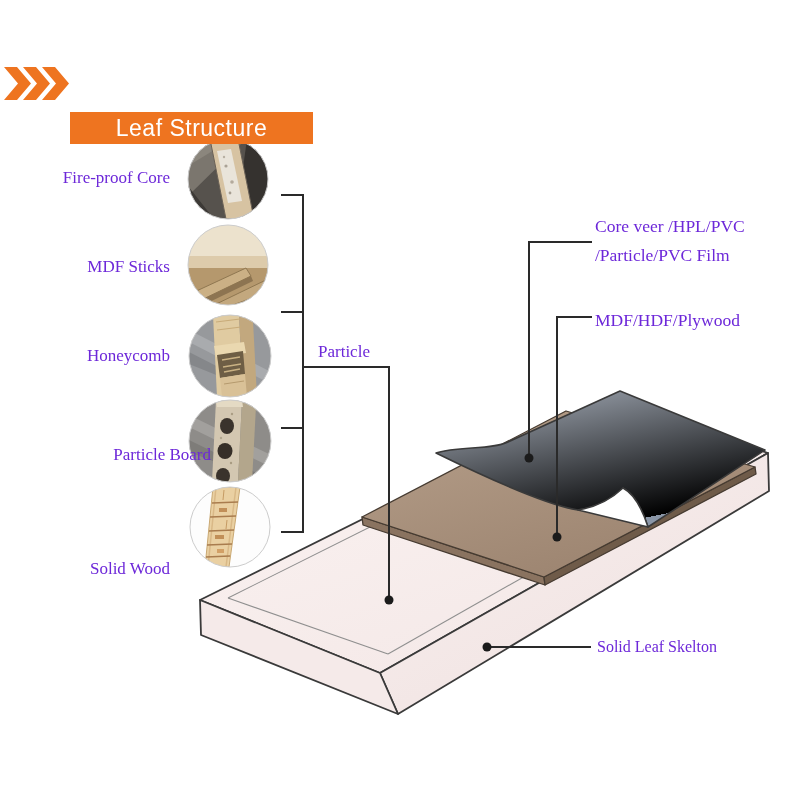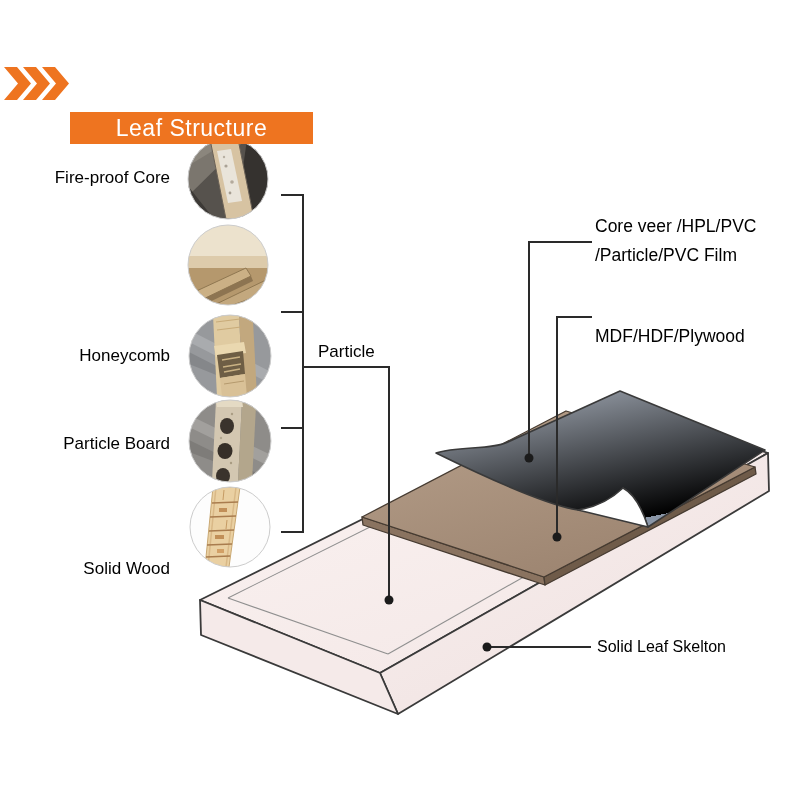--- a/index.html
+++ b/index.html
@@ -3,51 +3,52 @@
 <meta charset="utf-8">
 <style>
   html,body{margin:0;padding:0;background:#ffffff;}
   .stage{position:relative;width:800px;height:800px;background:#ffffff;
          font-family:"Liberation Sans",sans-serif;overflow:hidden;}
   .art{position:absolute;left:0;top:0;z-index:1;}
   .chev{position:absolute;left:4px;top:66px;z-index:2;}
   .title{position:absolute;left:70px;top:68px;width:243px;height:32px;z-index:2;
          background:#EE7420;color:#ffffff;font-size:23px;line-height:32px;
          text-align:center;letter-spacing:.5px;margin-top:44px;}
-  .lbl{position:absolute;color:#000000;z-index:2;white-space:nowrap;}
+  .lbl{position:absolute;color:#6d28d9;z-index:2;white-space:nowrap;font-family:Liberation Serif, serif;}
   .lbl-left{left:0;width:170px;text-align:right;font-size:17px;line-height:22px;}
   .l-fire{top:167px;}
   .l-mdf{top:256px;}
   .l-honey{top:345px;}
-  .l-part{top:433px;}
+  .l-part{top:444px;margin-left:41px;}
   .l-solid{top:521px;margin-top:37px;}
   .l-filling{left:318px;top:341px;font-size:17px;line-height:22px;}
   .lbl-right{left:595px;font-size:17.5px;line-height:29px;}
   .r-surface{top:212px;}
-  .r-core{top:309px;line-height:22px;margin-top:16px;}
+  .r-core{top:309px;line-height:22px;}
   .r-skel{left:597px;top:636px;line-height:22px;}
 </style>
 </head>
 <body>
 
 <div class="stage">
 
   <svg class="chev" width="68" height="36" viewBox="0 0 68 36">
     <g fill="#EE7420">
       <path d="M0,1 L13,1 L27,17.5 L13,34 L0,34 L14,17.5 Z"></path>
       <path d="M19,1 L32,1 L46,17.5 L32,34 L19,34 L33,17.5 Z"></path>
       <path d="M38,1 L51,1 L65,17.5 L51,34 L38,34 L52,17.5 Z"></path>
     </g>
   </svg>
 
   <div class="title">
     <span>Leaf Structure</span>
   </div>
 
   <div class="lbl lbl-left l-fire">Fire-proof Core</div>
+  <div class="lbl lbl-left l-mdf">MDF Sticks</div>
   <div class="lbl lbl-left l-honey">Honeycomb</div>
   <div class="lbl lbl-left l-part">Particle Board</div>
   <div class="lbl lbl-left l-solid">Solid Wood</div>
 
   <div class="lbl l-filling">Particle</div>
   <div class="lbl lbl-right r-surface">
     <div>Core veer /HPL/PVC</div>
     <div>/Particle/PVC Film</div>
   </div>
   <div class="lbl lbl-right r-core">MDF/HDF/Plywood</div>

